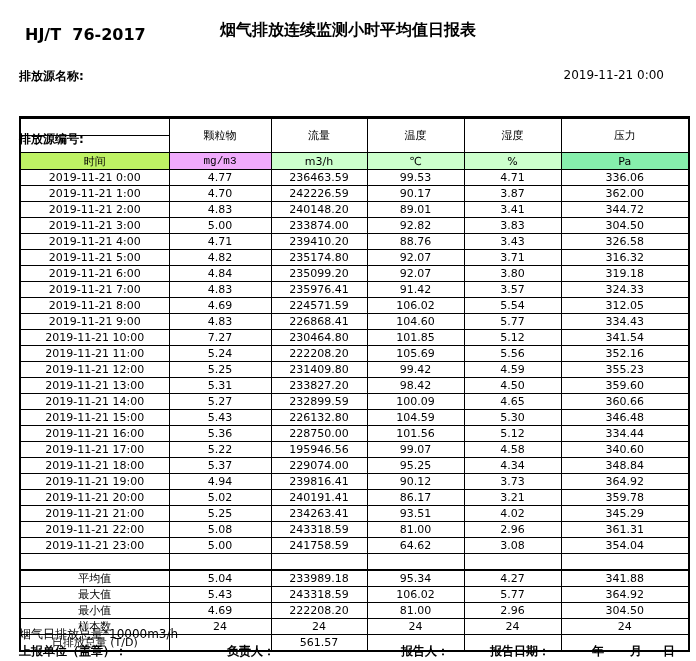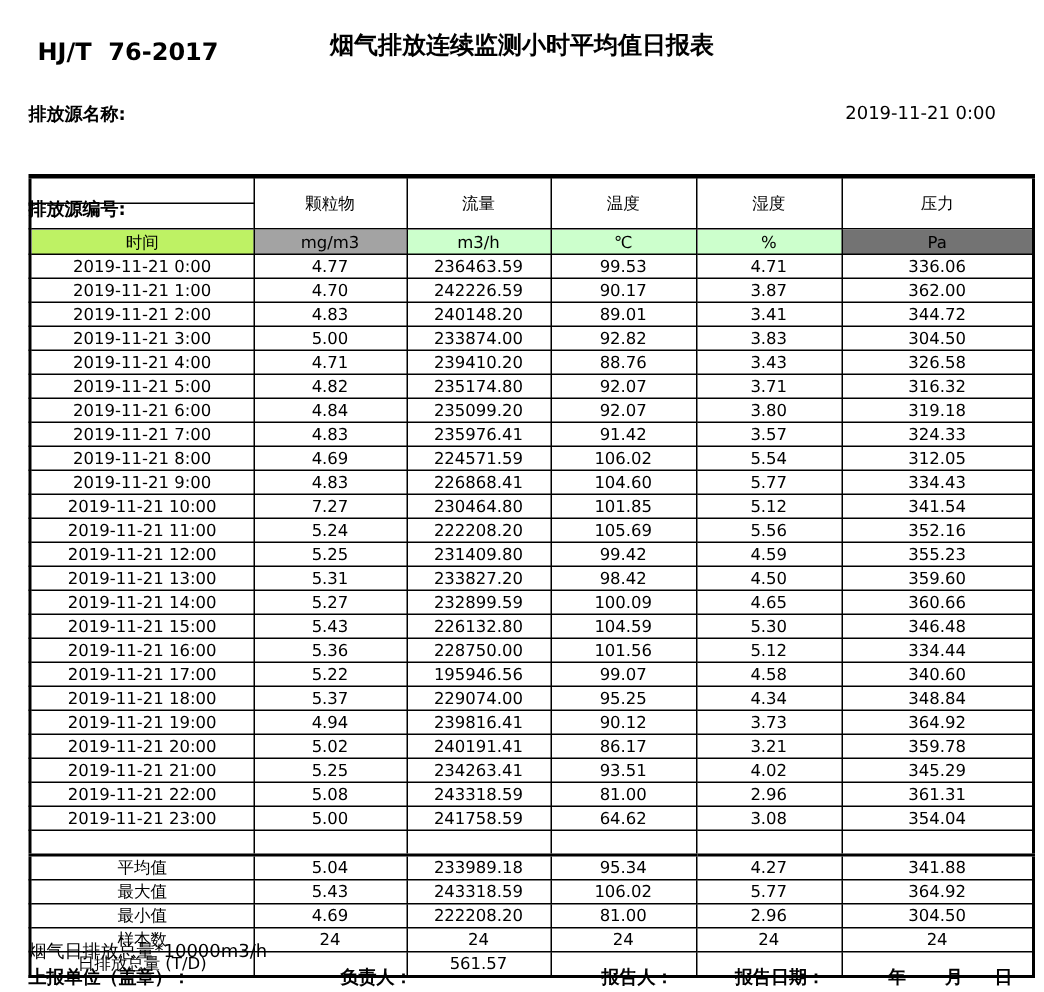--- a/index.html
+++ b/index.html
@@ -62,25 +62,25 @@
       <td rowspan="2">流量</td>
       <td rowspan="2">温度</td>
       <td rowspan="2">湿度</td>
       <td rowspan="2">压力</td>
     </tr>
     <tr class="hdr">
       <td></td>
     </tr>
     <tr class="hdr green">
       <td style="background: #bef264;">时间</td>
-      <td style="background: #a3a3a3;">mg/m3</td>
+      <td style="background: #f0abfc; font-family: Liberation Mono, monospace;">mg/m3</td>
       <td style="background: rgb(204, 255, 204);">m3/h</td>
       <td style="background: rgb(204, 255, 204);">℃</td>
       <td style="background: rgb(204, 255, 204);">%</td>
-      <td style="background: #737373;">Pa</td>
+      <td style="background: #86efac;">Pa</td>
     </tr>
   </thead>
   <tbody id="data-rows">
       <tr>
         <td>2019-11-21 0:00</td>
         <td>4.77</td>
         <td>236463.59</td>
         <td>99.53</td>
         <td>4.71</td>
         <td>336.06</td>

